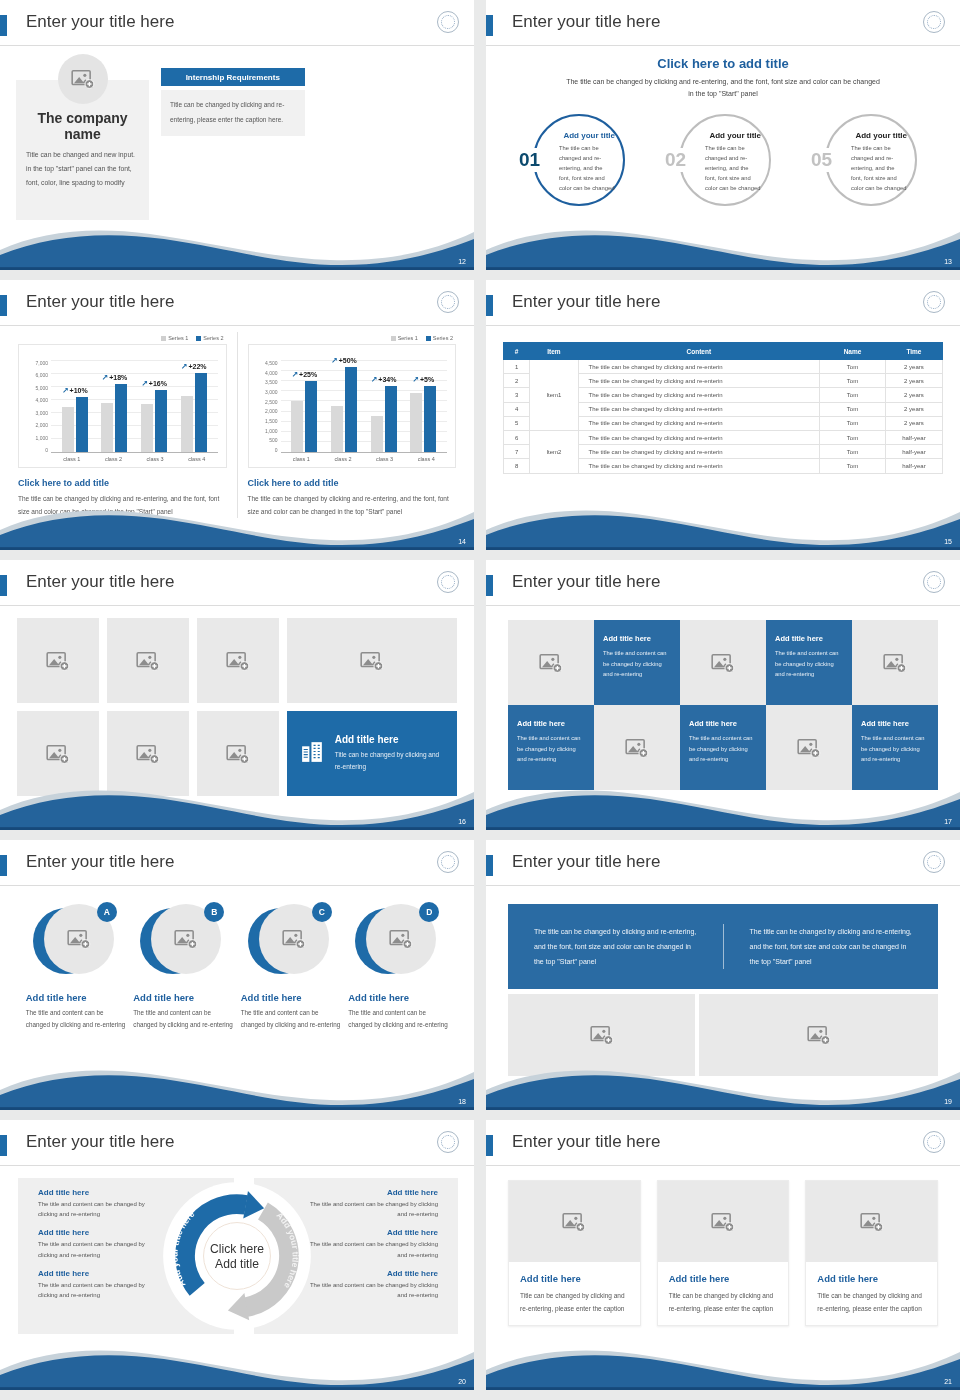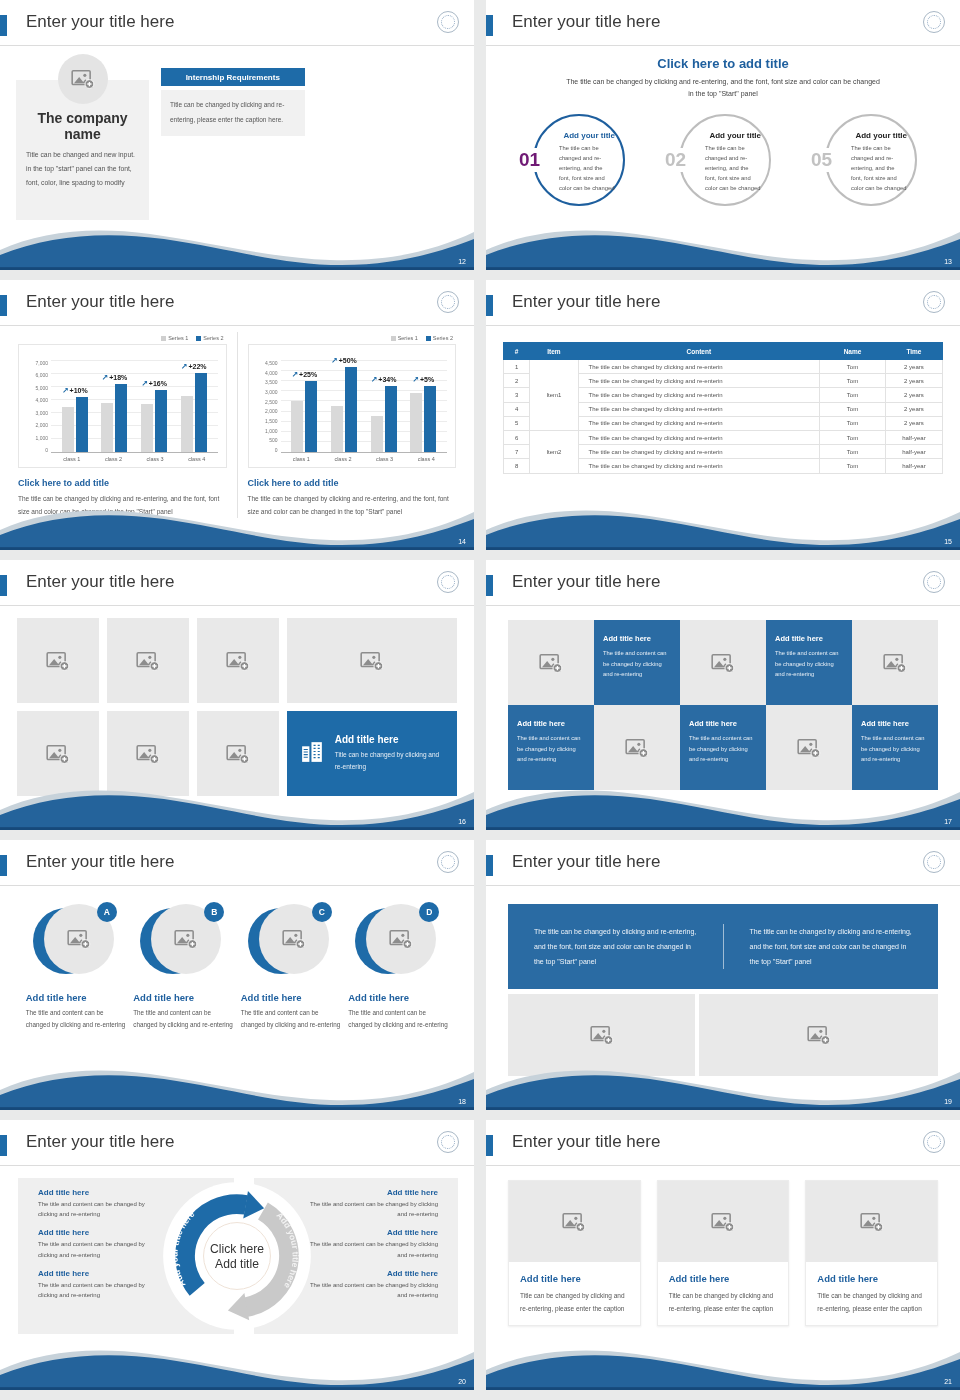--- a/index.html
+++ b/index.html
@@ -42,21 +42,21 @@
   
   .s13-heading { text-align:center; color:#1e5f9e; font-weight:bold; font-size:13px; margin:10px 0 0; }
   .s13-sub { text-align:center; font-size:7px; color:#444; line-height:1.7; margin:5px auto 0; width:320px; }
   .s13-items { display:flex; justify-content:center; gap:46px; margin-top:14px; }
   .s13-item { position:relative; width:100px; }
   .s13-circle { width:92px; height:92px; border-radius:50%; border:2px solid #bdbdbd;
                 margin-left:6px; padding:15px 8px 0 24px; }
   .s13-item.first .s13-circle { border-color:#1e5f9e; }
   .s13-num { position:absolute; left:-10px; top:34px; font-size:19px; font-weight:bold;
              color:#c2c2c2; background:#fff; padding:1px 2px; }
-  .s13-item.first .s13-num { color:#701a75; }
+  .s13-item.first .s13-num { color:#0c4a6e; }
   .s13-circle h4 { margin:0 0 3px; font-size:8px; color:#222;text-align:right; }
   .s13-item.first .s13-circle h4 { color:#1e5f9e; }
   .s13-circle p { margin:0; font-size:5.8px; color:#555; line-height:1.75; }
 
   
   .s14-body { display:flex; margin-top:6px; padding:0 8px; }
   .s14-half { flex:1; padding:0 10px; }
   .s14-half + .s14-half { border-left:1px solid #e2e2e2; }
   .chartbox { position:relative; border:1px solid #e6e6e6; padding:16px 8px 5px; margin-top:12px; }
   .legend { position:absolute; top:-10px; right:2px; display:flex; gap:8px; font-size:5.5px; color:#666; }

